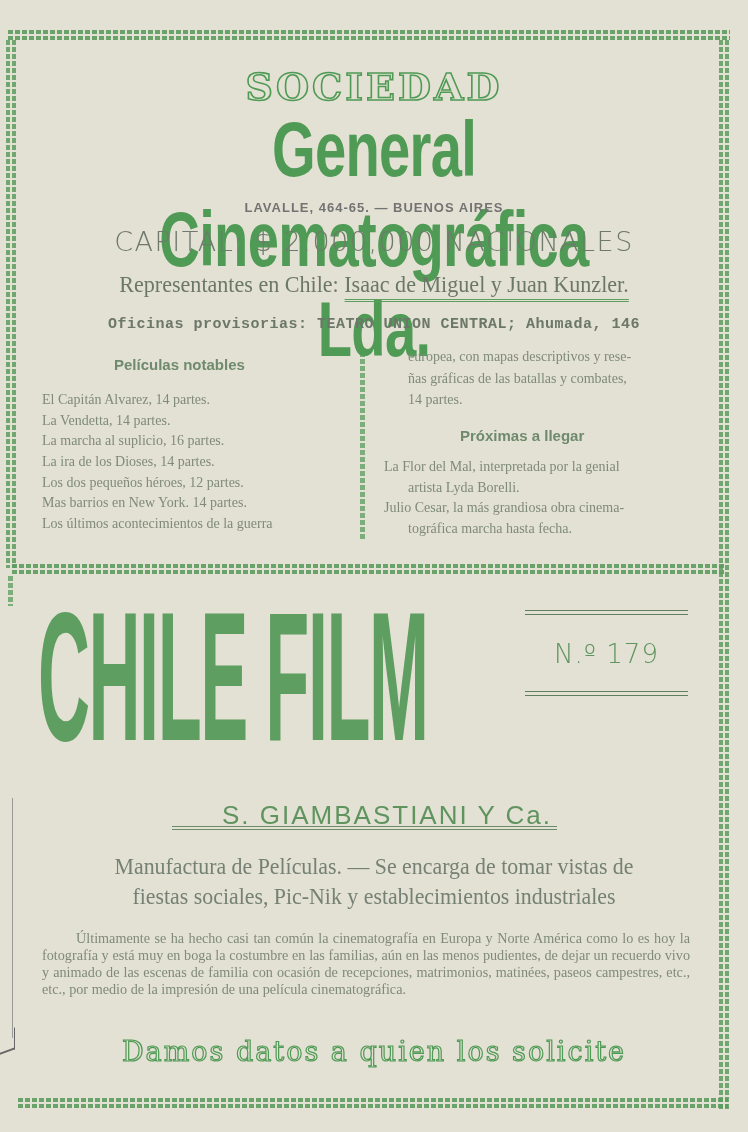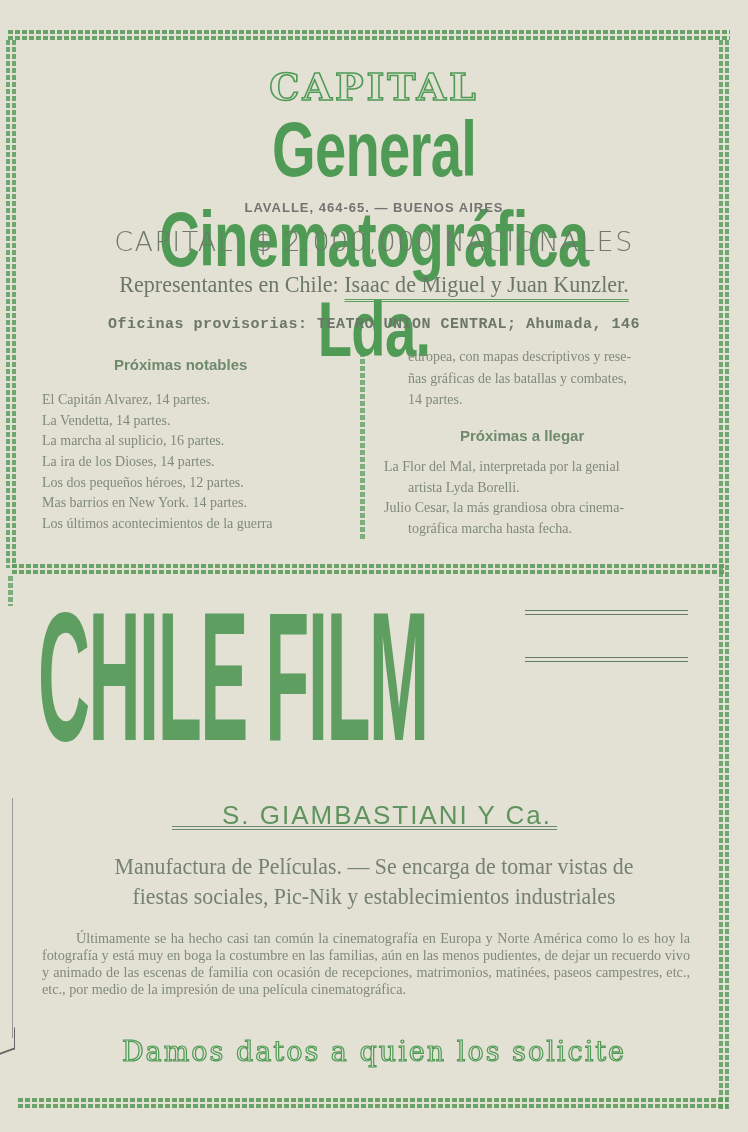--- a/index.html
+++ b/index.html
@@ -83,31 +83,31 @@
 <div class="hb" style="left:8px; top:30px; width:722px;"></div>
 <div class="vb" style="left:6px; top:40px; height:528px;"></div>
 <div class="vb-single" style="left:8px; top:576px; height:30px;"></div>
 <div class="vb" style="left:719px; top:40px; height:1070px;"></div>
 <div class="hb" style="left:12px; top:564px; width:712px;"></div>
 <div class="hb" style="left:18px; top:1098px; width:710px;"></div>
 <div class="vb-single" style="left:360px; top:352px; height:188px;"></div>
 <div class="left-rule"></div>
 <div class="left-curl"></div>
 
-<div class="center sociedad">CAPITAL</div>
+<div class="center sociedad">SOCIEDAD</div>
 <div class="center gcl">General Cinematográfica Lda.</div>
 <div class="center addr">LAVALLE, 464-65. — BUENOS AIRES</div>
 <div class="center capital">CAPITAL: $ 2.000,000 NACIONALES</div>
 <div class="center reps">
   <span>Representantes en Chile:</span>
   <span class="names">Isaac de Miguel y Juan Kunzler.</span>
 </div>
 <div class="center oficinas">Oficinas provisorias: TEATRO UNION CENTRAL; Ahumada, 146</div>
 
-<div class="col-title" style="left:114px; top:356px;">Próximas notables</div>
+<div class="col-title" style="left:114px; top:356px;">Películas notables</div>
 <div class="list-line" style="left:42px; top:392px;">El Capitán Alvarez, 14 partes.</div>
 <div class="list-line" style="left:42px; top:413px;">La Vendetta, 14 partes.</div>
 <div class="list-line" style="left:42px; top:433px;">La marcha al suplicio, 16 partes.</div>
 <div class="list-line" style="left:42px; top:454px;">La ira de los Dioses, 14 partes.</div>
 <div class="list-line" style="left:42px; top:475px;">Los dos pequeños héroes, 12 partes.</div>
 <div class="list-line" style="left:42px; top:495px;">Mas barrios en New York. 14 partes.</div>
 <div class="list-line" style="left:42px; top:516px;">Los últimos acontecimientos de la guerra</div>
 
 <div class="list-line" style="left:408px; top:349px;">europea, con mapas descriptivos y rese-</div>
 <div class="list-line" style="left:408px; top:371px;">ñas gráficas de las batallas y combates,</div>
@@ -116,20 +116,21 @@
 <div class="list-line" style="left:384px; top:459px;">La Flor del Mal, interpretada por la genial</div>
 <div class="list-line" style="left:408px; top:480px;">artista Lyda Borelli.</div>
 <div class="list-line" style="left:384px; top:500px;">Julio Cesar, la más grandiosa obra cinema-</div>
 <div class="list-line" style="left:408px; top:521px;">tográfica marcha hasta fecha.</div>
 
 <div class="chile-film">CHILE FILM</div>
 
 <div class="bandera-block">
   <div class="bandera-line"></div>
   <div style="height:22px;"></div>
+  <div class="bandera-text">N.º 179</div>
   <div style="height:20px;"></div>
   <div class="bandera-line"></div>
 </div>
 
 <div class="center giamb">S. GIAMBASTIANI Y Ca.</div>
 <div class="giamb-line"></div>
 
 <div class="center manuf">
   <div>Manufactura de Películas. — Se encarga de tomar vistas de</div>
   <div>fiestas sociales, Pic-Nik y establecimientos industriales</div>

